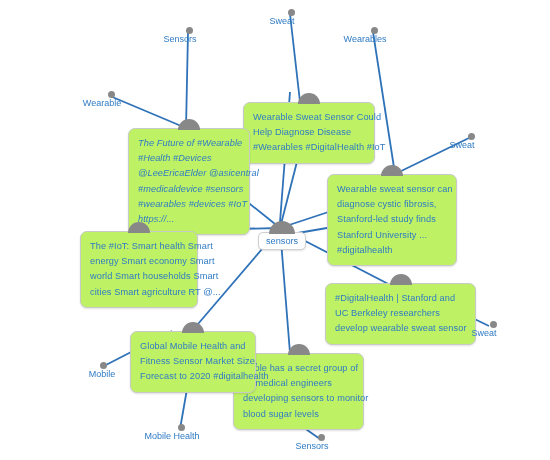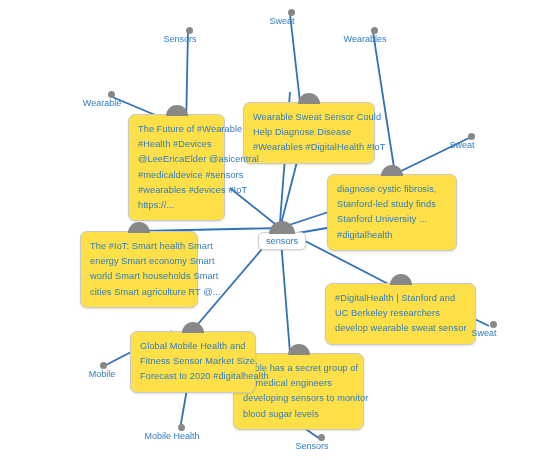--- a/index.html
+++ b/index.html
@@ -20,21 +20,21 @@
     left: 0;
     top: 0;
     width: 550px;
     height: 460px;
     pointer-events: none;
   }
   
   .card {
     position: absolute;
     box-sizing: border-box;
-    background: #fde047;
+    background: #bef264;
     border: 1px solid #c9c9c9;
     border-radius: 7px;
     padding: 7px 9px 7px 9px;
     color: #2f7bc4;
     font-size: 9.2px;
     line-height: 15.2px;
     letter-spacing: 0.1px;
     box-shadow: 0 1px 2px rgba(0,0,0,0.12);
   }
   .card .line {
@@ -122,31 +122,32 @@
       <line x1="292" y1="234" x2="420" y2="212" stroke="#2f72b8" stroke-width="1.8"></line>
     </svg>
 
   <div id="cards-layer">
       <div class="card" style="left: 243px; top: 102px; width: 132px;">
         <span class="handle" style="background: rgb(136, 136, 136);"></span>
         <span class="line" style="color: rgb(47, 123, 196);">Wearable Sweat Sensor Could</span>
         <span class="line" style="color: rgb(47, 123, 196);">Help Diagnose Disease</span>
         <span class="line" style="color: rgb(47, 123, 196);">#Wearables #DigitalHealth #IoT</span>
       </div>
-      <div class="card" style="left: 128px; top: 114px; width: 97px;">
+      <div class="card" style="left: 128px; top: 128px; width: 122px; font-style: italic;">
         <span class="handle" style="background: rgb(136, 136, 136);"></span>
         <span class="line" style="color: rgb(47, 123, 196);">The Future of #Wearable</span>
         <span class="line" style="color: rgb(47, 123, 196);">#Health #Devices</span>
         <span class="line" style="color: rgb(47, 123, 196);">@LeeEricaElder @asicentral</span>
         <span class="line" style="color: rgb(47, 123, 196);">#medicaldevice #sensors</span>
         <span class="line" style="color: rgb(47, 123, 196);">#wearables #devices #IoT</span>
         <span class="line" style="color: rgb(47, 123, 196);">https://...</span>
       </div>
       <div class="card" style="left: 327px; top: 174px; width: 130px;">
         <span class="handle" style="background: rgb(136, 136, 136);"></span>
+        <span class="line" style="color: rgb(47, 123, 196);">Wearable sweat sensor can</span>
         <span class="line" style="color: rgb(47, 123, 196);">diagnose cystic fibrosis,</span>
         <span class="line" style="color: rgb(47, 123, 196);">Stanford-led study finds</span>
         <span class="line" style="color: rgb(47, 123, 196);">Stanford University ...</span>
         <span class="line" style="color: rgb(47, 123, 196);">#digitalhealth</span>
       </div>
       <div class="card" style="left: 80px; top: 231px; width: 118px;">
         <span class="handle" style="background: rgb(136, 136, 136);"></span>
         <span class="line" style="color: rgb(47, 123, 196);">The #IoT: Smart health Smart</span>
         <span class="line" style="color: rgb(47, 123, 196);">energy Smart economy Smart</span>
         <span class="line" style="color: rgb(47, 123, 196);">world Smart households Smart</span>

